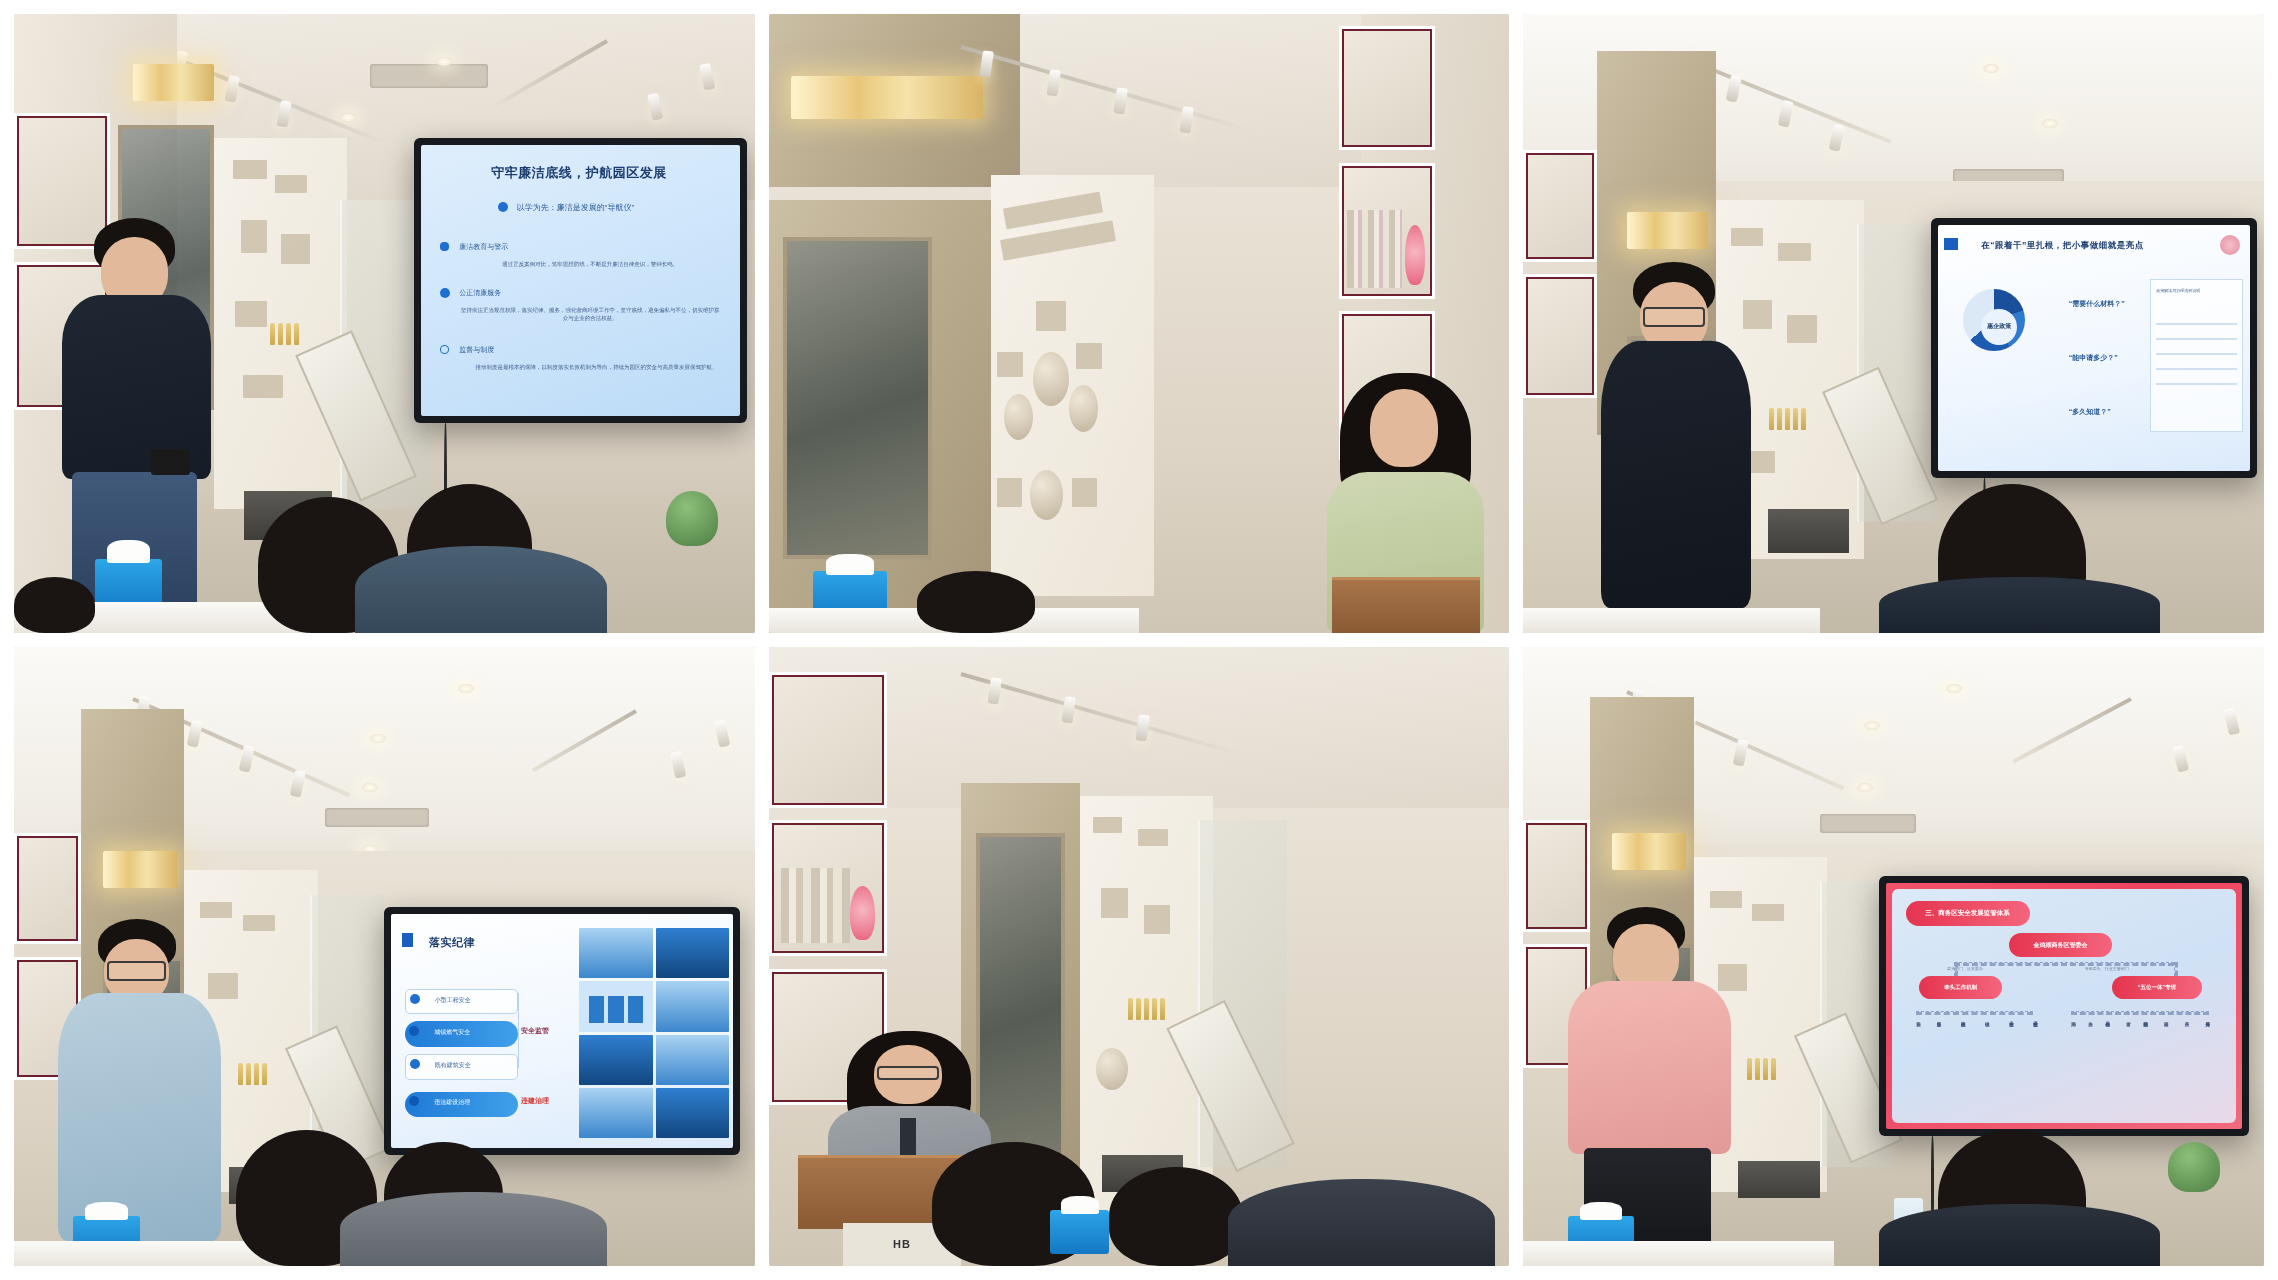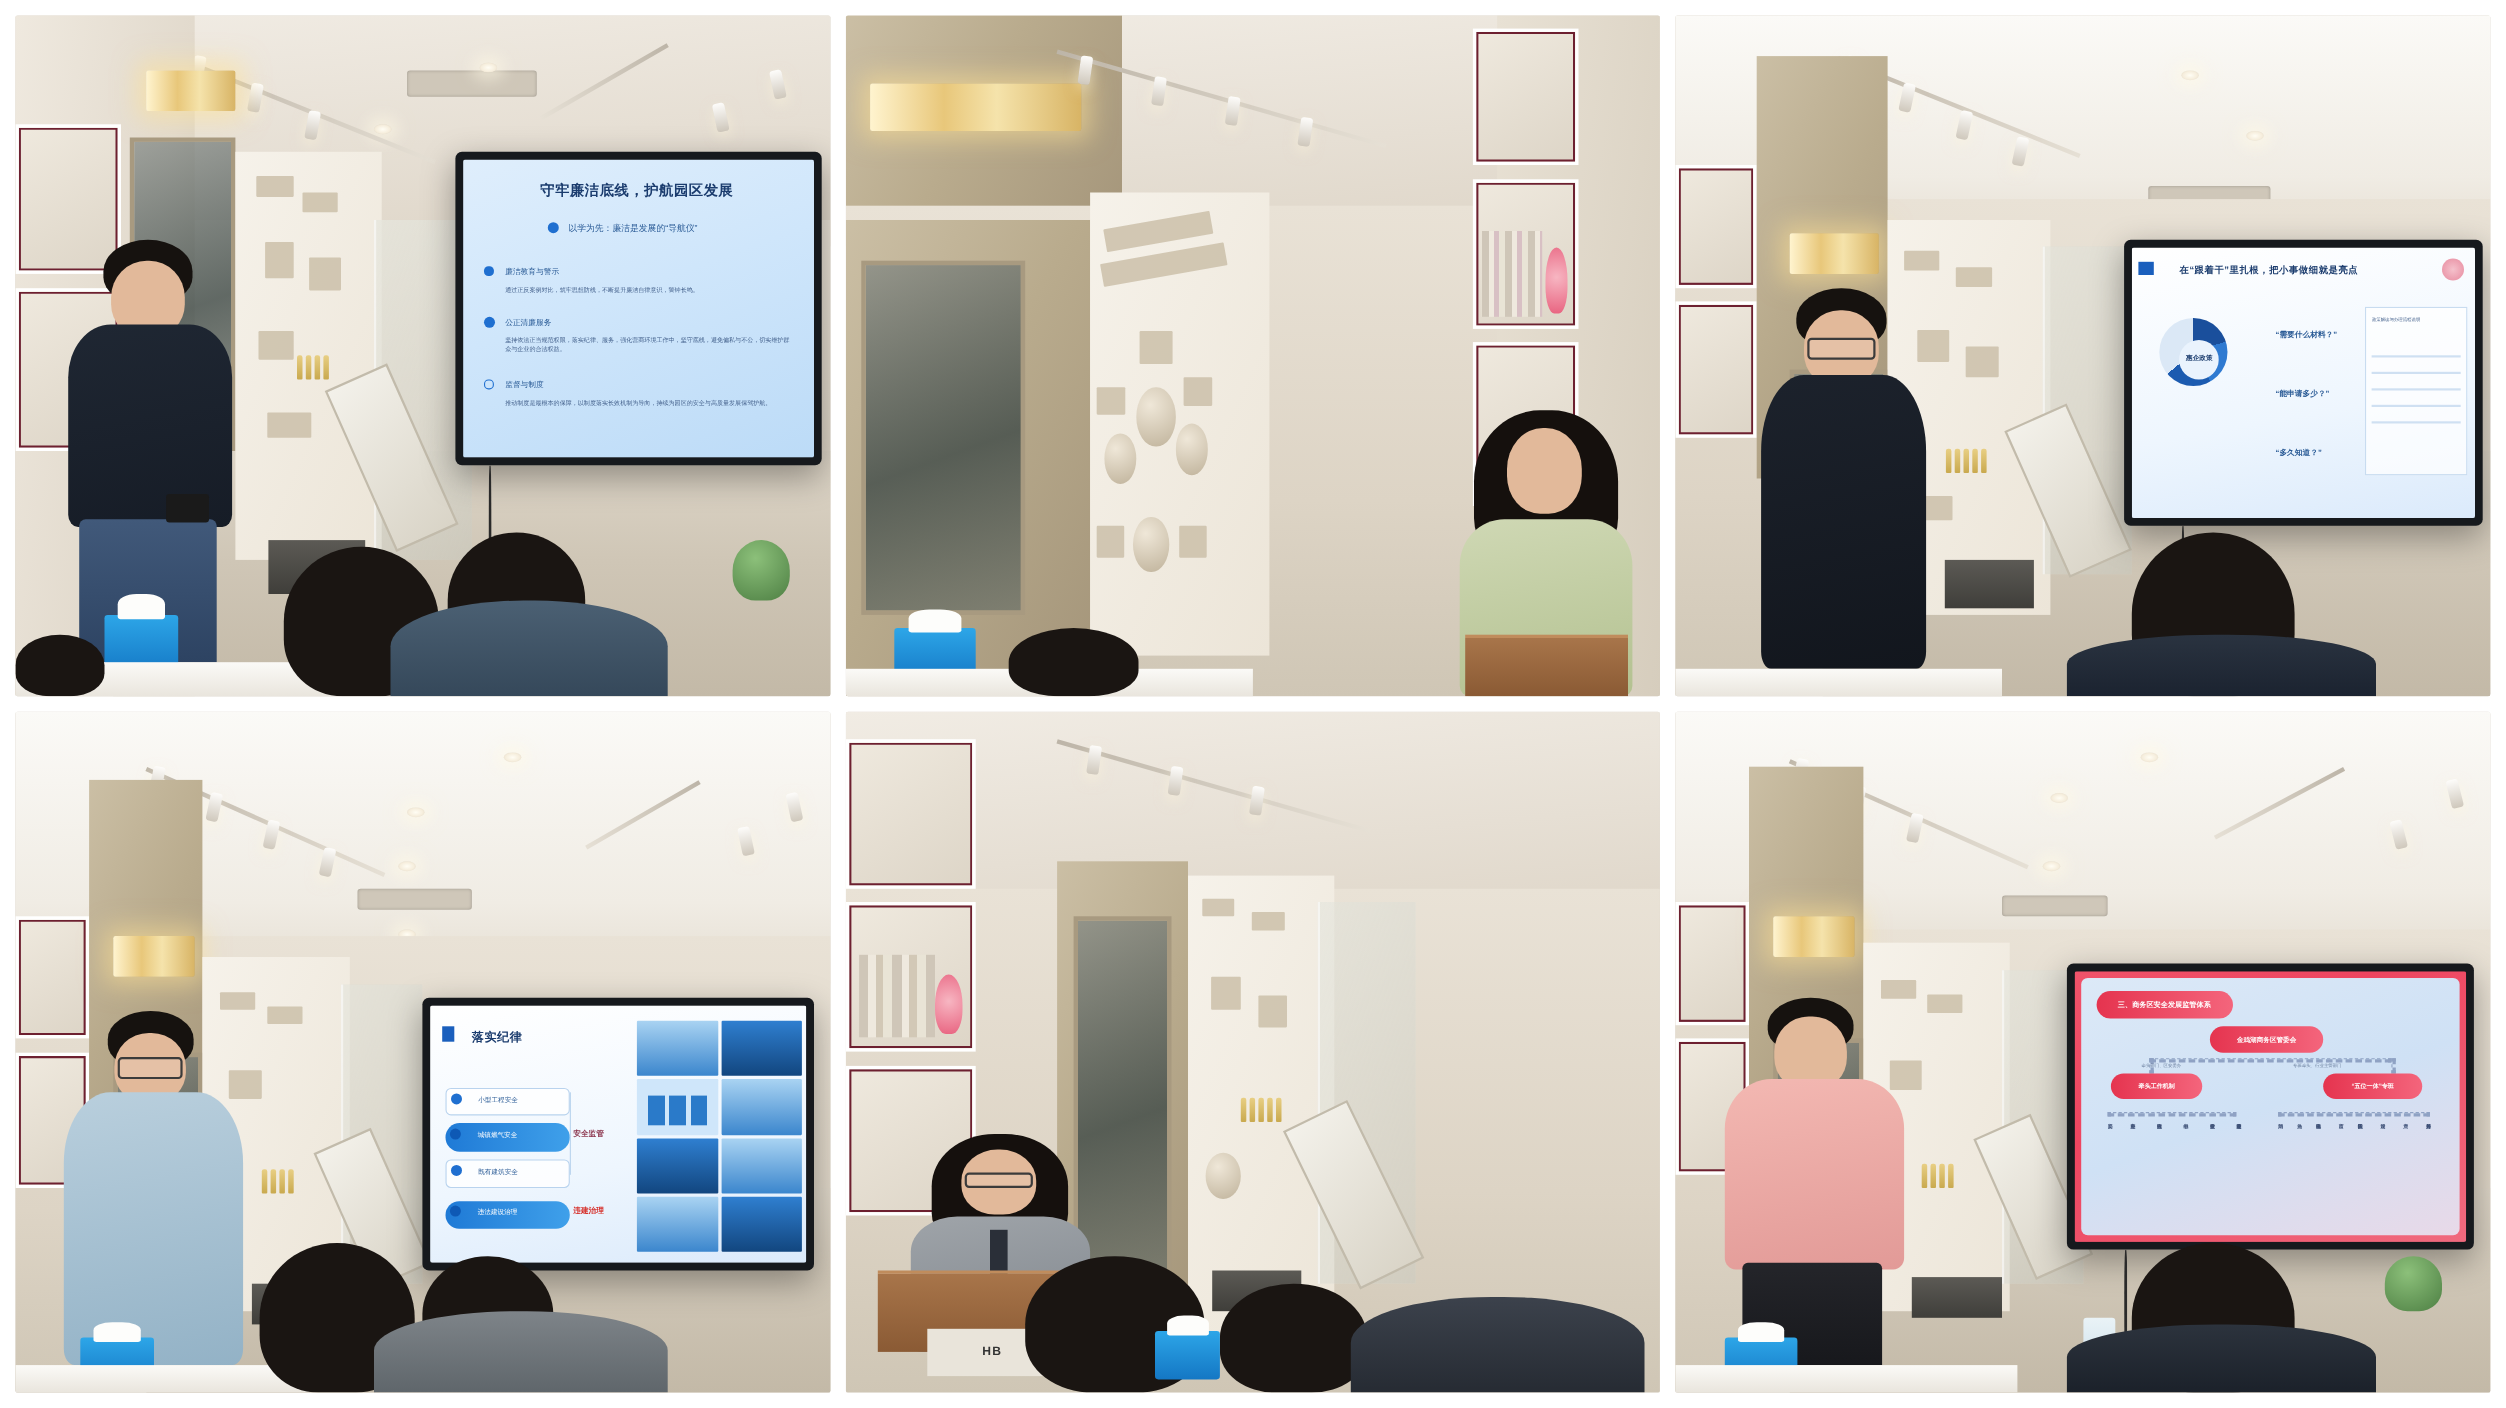--- a/index.html
+++ b/index.html
@@ -311,21 +311,21 @@
       </div>
 
       <div class="glass-partition" style="left:44%;top:30%;width:12%;height:50%;"></div>
 
       <div class="stand-easel" style="left:42%;top:52%;width:12%;height:30%;">
         <div class="easel-board" style="left:0;top:0;width:70%;height:86%;transform:rotate(-24deg);"></div>
       </div>
 
       <div class="step-block" style="left:31%;top:77%;width:12%;height:8%;"></div>
 
-      <div class="tv" style="left:54%;top:20%;width:45%;height:46%;">
+      <div class="tv" style="left:54%;top:20%;width:45%;height:46%;text-align:center;">
         <div class="tv-inner">
           <div class="slide-blue">
             <div class="sl-title" style="left:22%;top:7%;font-size:13px;">守牢廉洁底线，护航园区发展</div>
             <div class="sl-round-icon" style="left:24%;top:21%;width:10px;height:10px;"></div>
             <div class="sl-sub" style="left:30%;top:21%;font-size:8px;">以学为先：廉洁是发展的“导航仪”</div>
 
             <div class="sl-bullet-icon" style="left:6%;top:36%;width:9px;height:9px;"></div>
             <div class="sl-sub" style="left:12%;top:36%;font-size:7px;">廉洁教育与警示</div>
             <div class="sl-text" style="left:12%;top:43%;width:82%;font-size:5.5px;">通过正反案例对比，筑牢思想防线，不断提升廉洁自律意识，警钟长鸣。</div>
 
@@ -633,21 +633,21 @@
 
 
       <div class="person" style="left:8%;top:62%;width:22%;height:32%;">
         <div class="hair-long" style="left:12%;top:0;width:76%;height:52%;"></div>
         <div class="head" style="left:28%;top:7%;width:42%;height:30%;"></div>
         <div class="glasses" style="left:30%;top:18%;width:38%;height:7%;"></div>
         <div class="torso" style="left:0;top:38%;width:100%;height:62%;background:linear-gradient(170deg,#9fa4a9,#7e848b);"></div>
         <div style="position:absolute;left:44%;top:44%;width:10%;height:48%;background:#2a2f38;"></div>
       </div>
       <div class="podium" style="left:4%;bottom:6%;width:30%;height:12%;"></div>
-      <div class="podium-plate" style="left:10%;bottom:15px;width:16%;height:7%;font-size:11px;">HB</div>
+      <div class="podium-plate" style="left:10%;bottom:0;width:16%;height:7%;font-size:11px;">HB</div>
 
       <div class="back-head" style="left:22%;bottom:0;width:22%;height:20%;"></div>
       <div class="back-head" style="left:46%;bottom:0;width:18%;height:16%;"></div>
       <div class="back-shoulder" style="left:62%;bottom:0;width:36%;height:14%;background:linear-gradient(180deg,#3c424c,#262b33);"></div>
       <div class="tissue-box" style="left:38%;bottom:2%;width:8%;height:7%;"></div>
     </div>
   </div>
 
   <div class="photo">
     <div class="scene">

